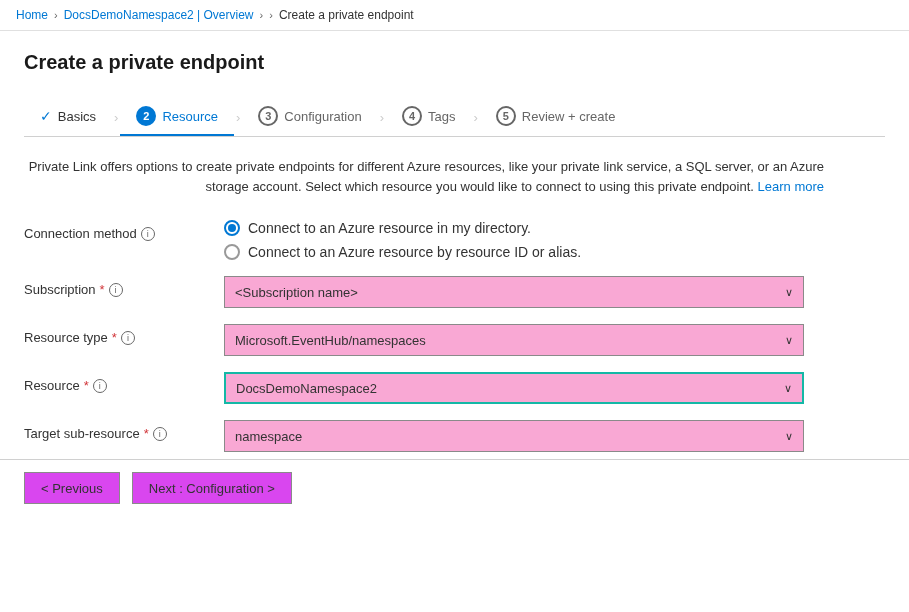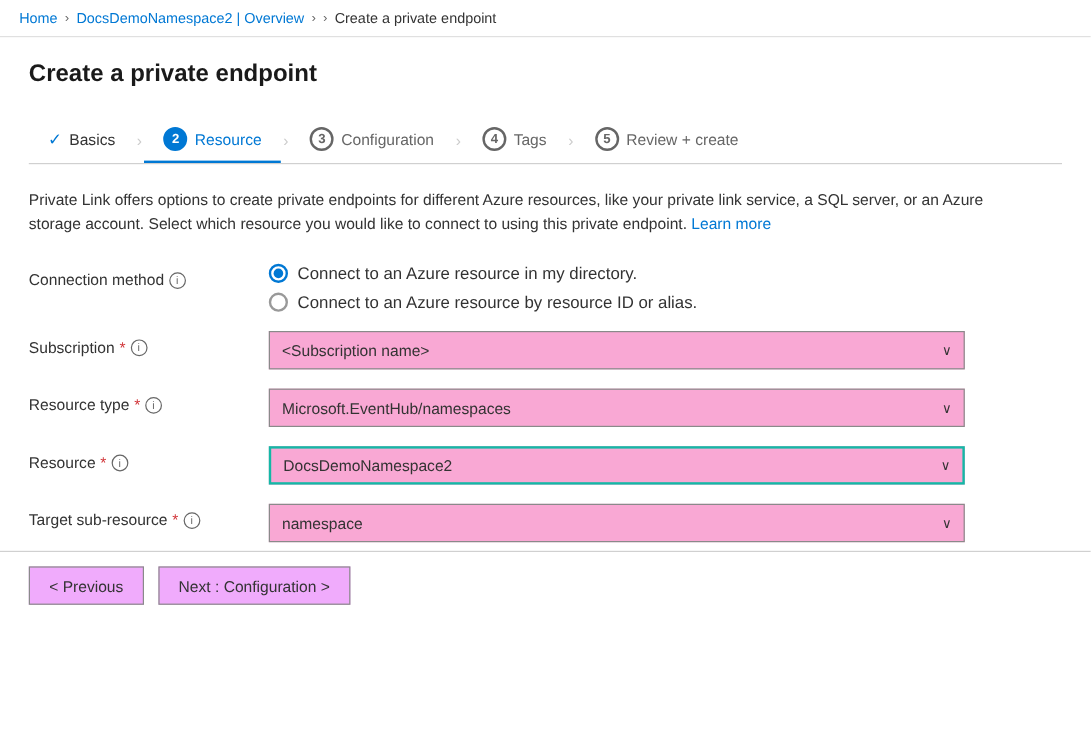--- a/index.html
+++ b/index.html
@@ -22,21 +22,21 @@
     .tabs { display: flex; align-items: center; gap: 0; margin-bottom: 20px; border-bottom: 1px solid #d0d0d0; padding-bottom: 0; }
     .tab { display: flex; align-items: center; gap: 6px; padding: 8px 16px; cursor: pointer; border-bottom: 2px solid transparent; color: #666; font-size: 13px; white-space: nowrap; }
     .tab.active { color: #0078d4; border-bottom: 2px solid #0078d4; }
     .tab.completed { color: #333; }
     .tab-number { display: inline-flex; align-items: center; justify-content: center; width: 20px; height: 20px; border-radius: 50%; border: 2px solid currentColor; font-size: 11px; font-weight: 600; }
     .tab.active .tab-number { background: #0078d4; color: #fff; border-color: #0078d4; }
     .tab-check { color: #0078d4; font-size: 14px; }
     .tab-sep { color: #ccc; padding: 0 2px; }
 
     
-    .description { font-size: 13px; color: #333; line-height: 1.5; margin-bottom: 24px; max-width: 800px; }
+    .description { font-size: 13px; color: #333; line-height: 1.5; margin-bottom: 24px; max-width: 800px; text-align: right; }
     .description a { color: #0078d4; text-decoration: none; }
 
     
     .form-section { display: flex; flex-direction: column; gap: 16px; }
     .form-row { display: flex; align-items: flex-start; gap: 0; }
     .form-label { width: 200px; padding-top: 6px; font-size: 13px; color: #333; display: flex; align-items: center; gap: 4px; flex-shrink: 0; }
     .form-label .required { color: #d13438; }
     .info-icon { display: inline-flex; align-items: center; justify-content: center; width: 14px; height: 14px; border-radius: 50%; border: 1px solid #666; font-size: 9px; color: #666; cursor: pointer; }
     .form-control { flex: 1; max-width: 580px; }
 
@@ -49,21 +49,21 @@
     .radio-label { font-size: 14px; color: #333; }
 
     
     .dropdown { width: 100%; border: 1px solid #8a8a8a; padding: 5px 10px; font-size: 13px; color: #333; background: #f9a8d4; display: flex; align-items: center; justify-content: space-between; cursor: pointer; height: 32px; }
     .dropdown.active-border { border: 2px solid #14b8a6; }
     .dropdown-arrow { font-size: 11px; color: #333; }
 
     
     .footer { padding: 12px 24px; border-top: 1px solid #d0d0d0; background: #fff; display: flex; align-items: center; gap: 12px; }
     .btn { padding: 6px 16px; font-size: 13px; cursor: pointer; border: 1px solid; height: 32px; display: flex; align-items: center; }
-    .btn-secondary { background: #f0abfc; border-color: #8a8a8a; color: #333; }
+    .btn-secondary { background: #d946ef; border-color: #8a8a8a; color: #333; }
   </style>
 </head>
 <body>
 
 <div class="page-wrapper">
 
   <div class="breadcrumb">
     <a href="#">Home</a>
     <span class="sep">›</span>
     <a href="#">DocsDemoNamespace2 | Overview</a>

